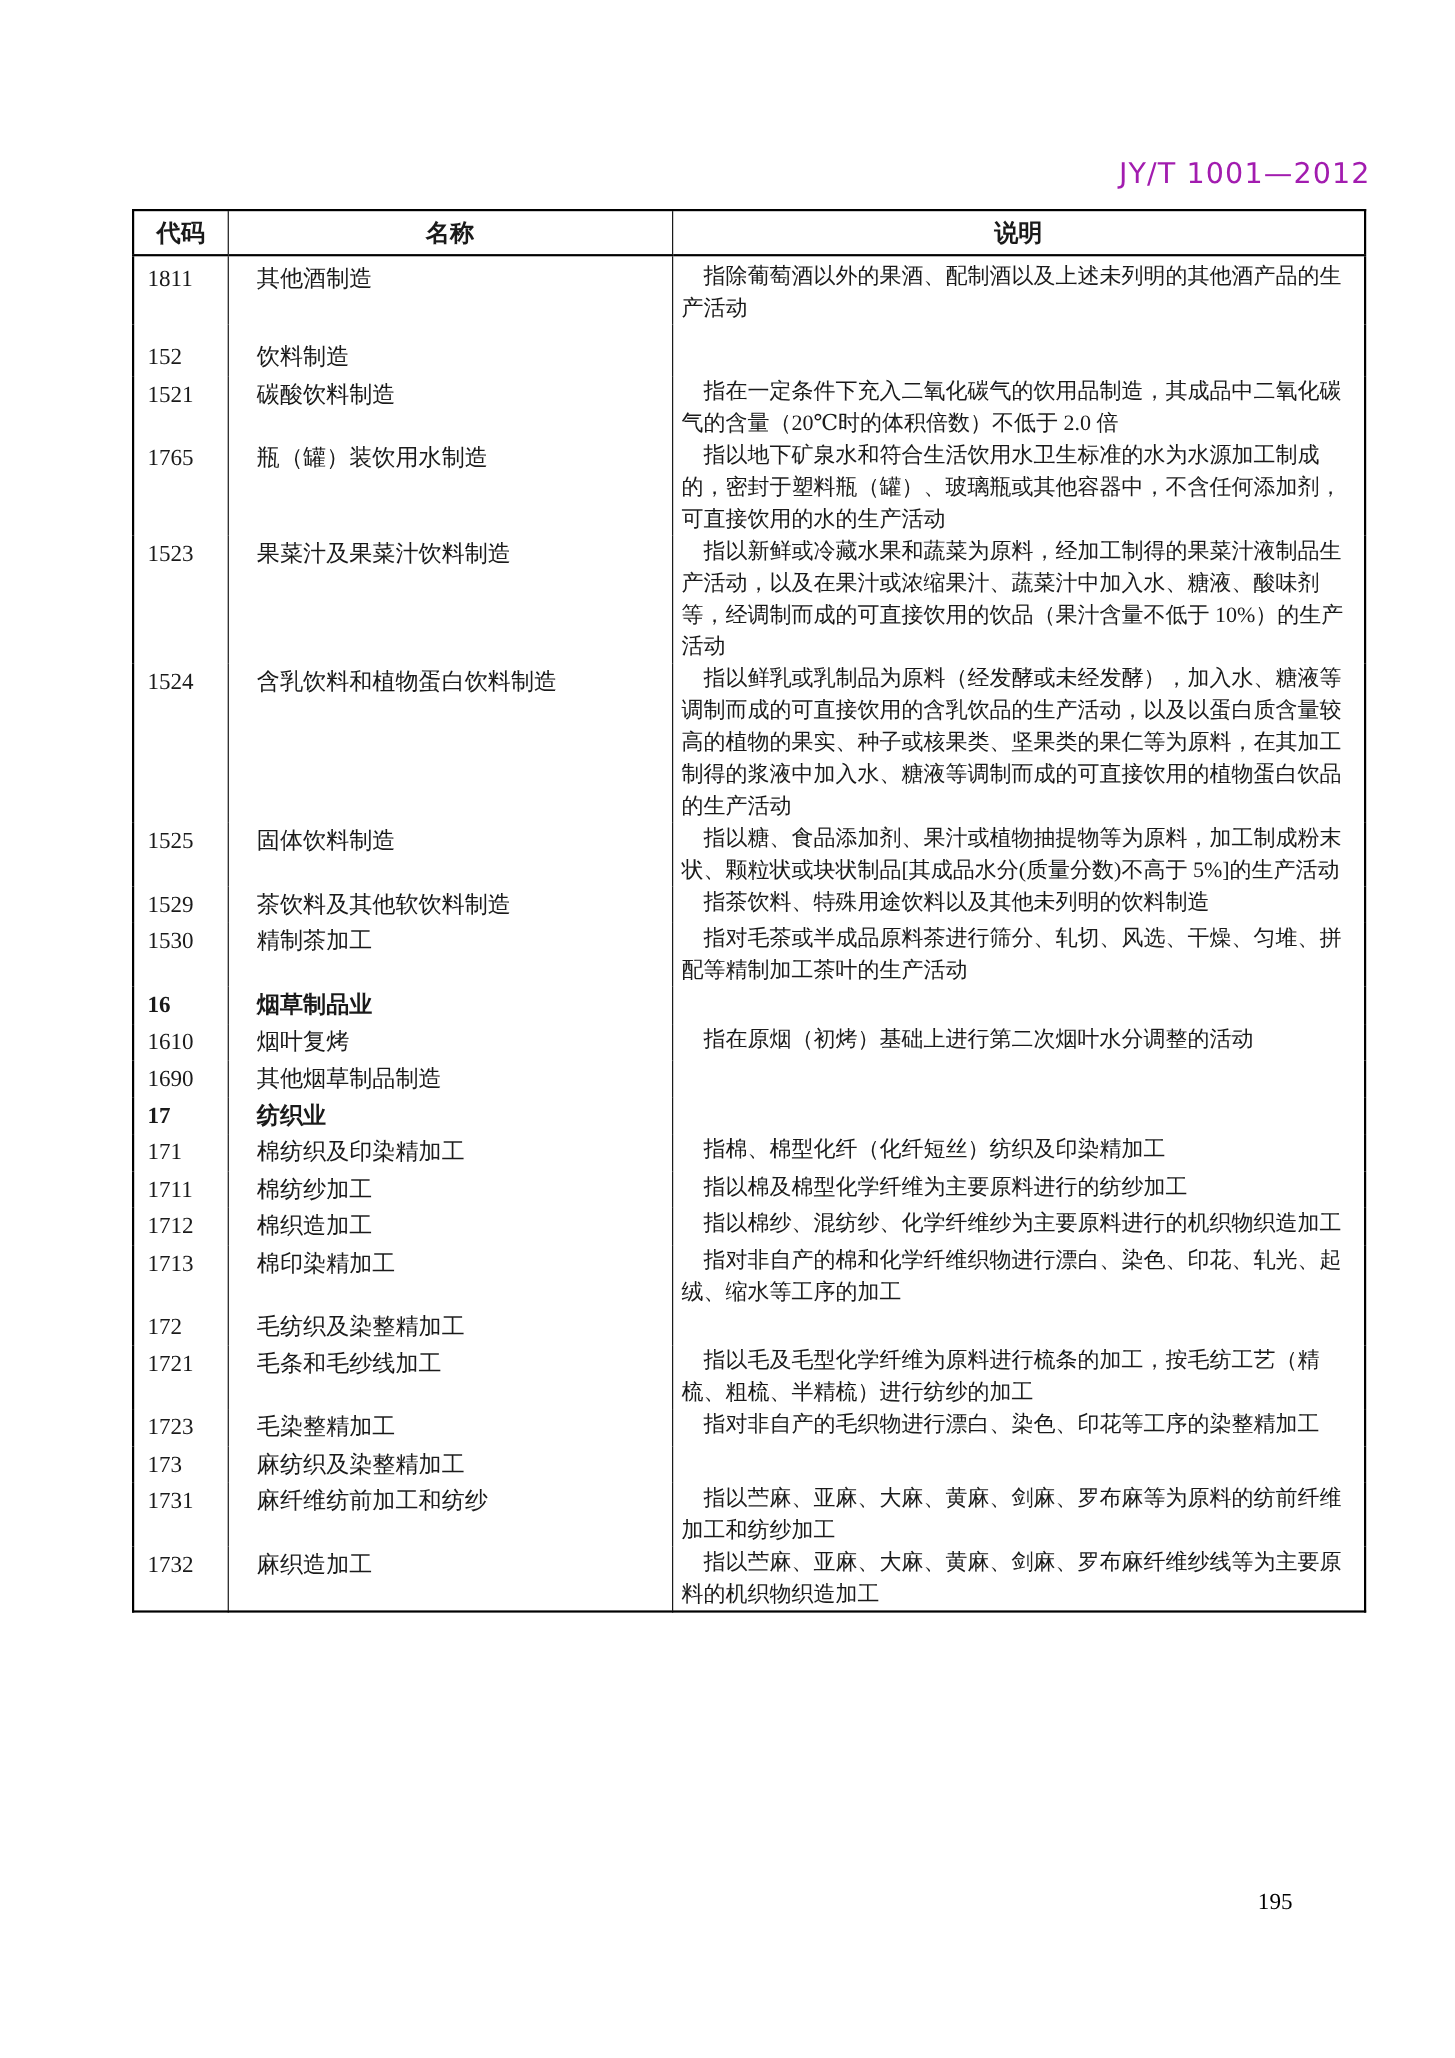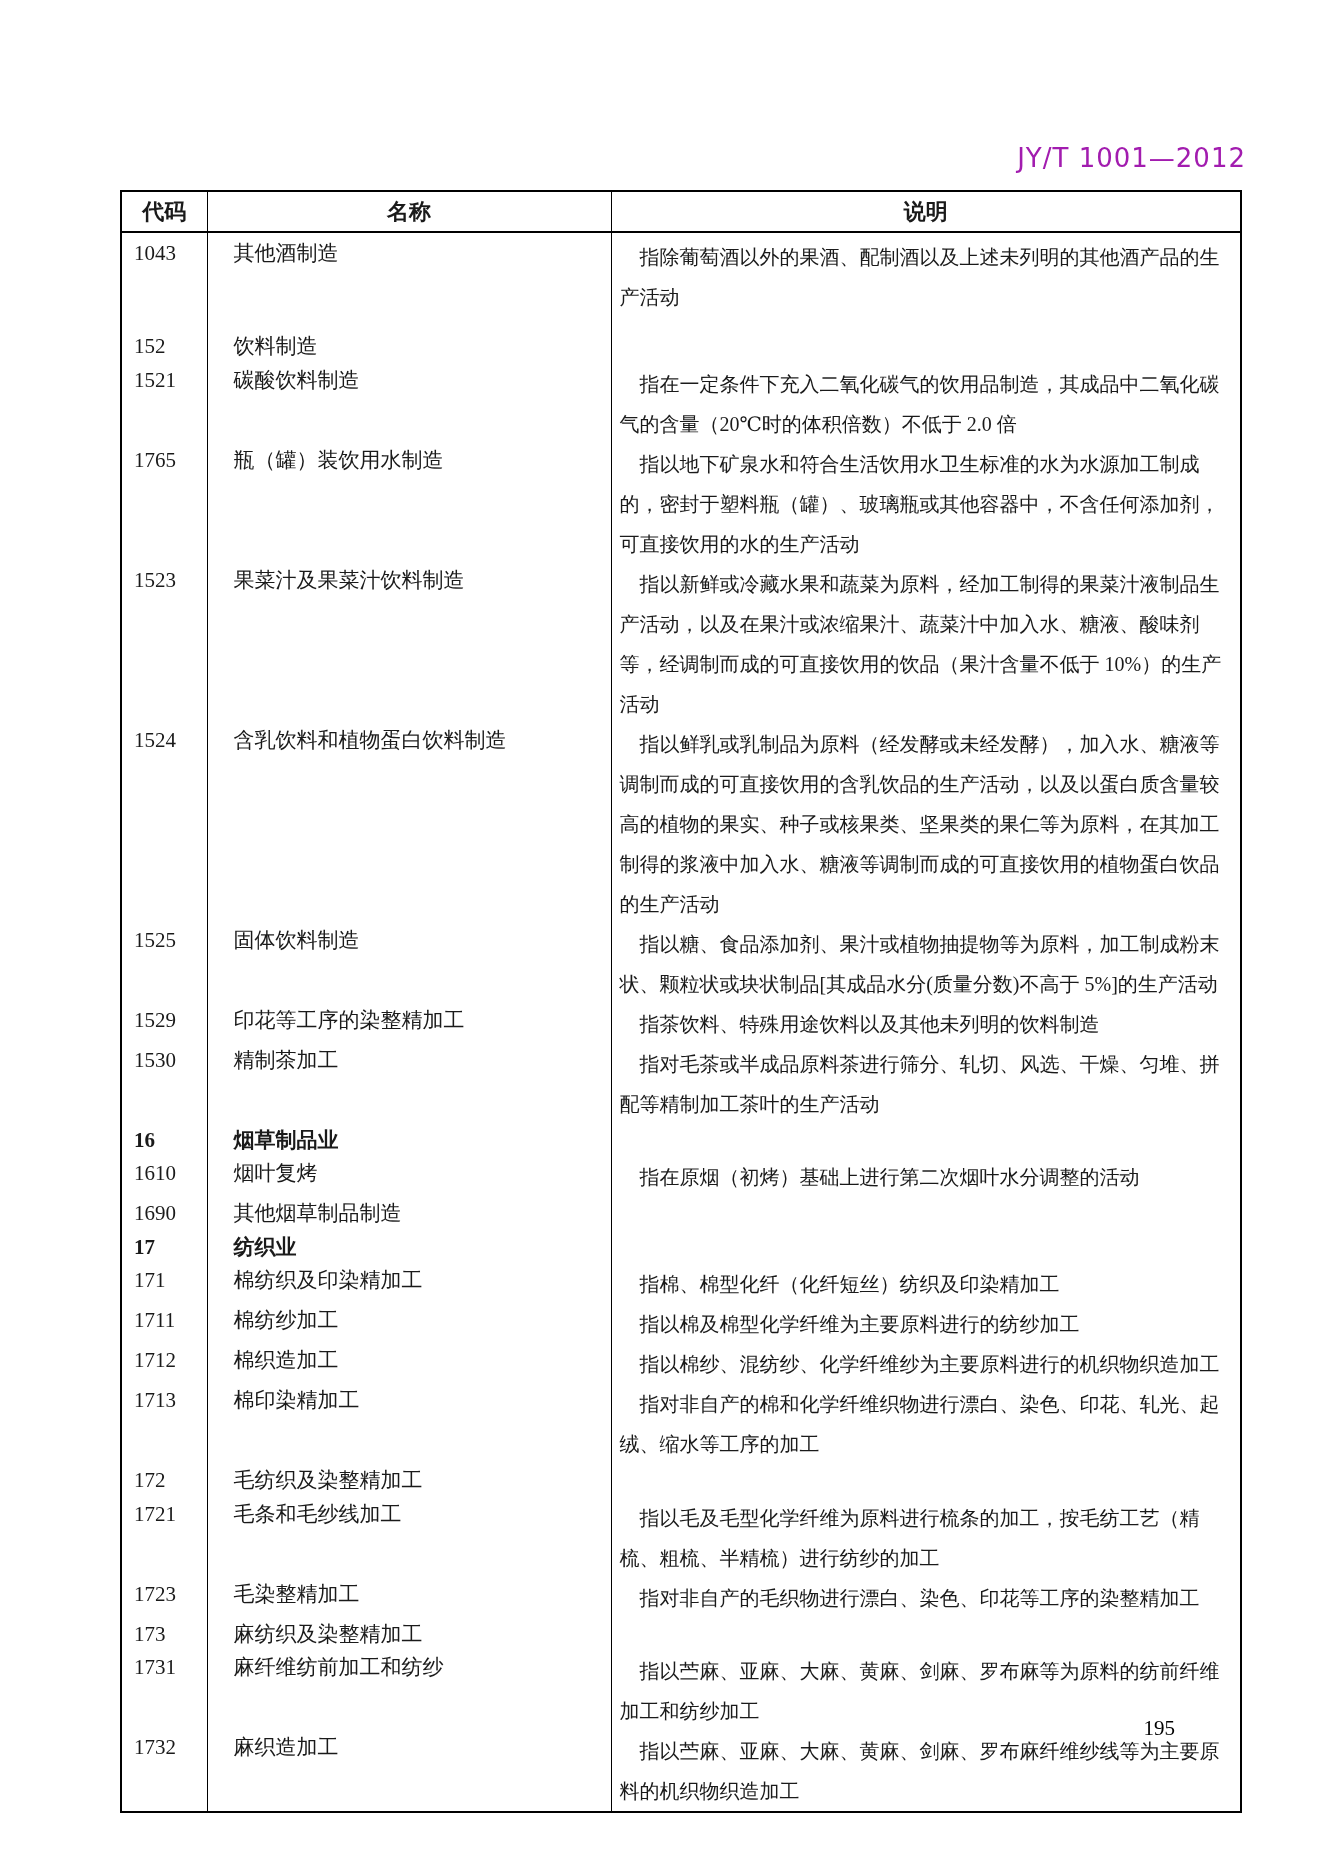--- a/index.html
+++ b/index.html
@@ -58,21 +58,21 @@
     padding: 0;
   }
   tbody tr:first-child td { padding-top: 4px; }
   tbody tr:last-child td { }
   td.code { padding-left: 12px; }
   td.name { padding-left: 26px; }
   td.desc { padding-left: 8px; padding-right: 14px; }
   td.desc p {
     margin: 0;
     font-size: 20px;
-    line-height: 40px;
+    line-height: 29px;
     text-indent: 20px;
   }
   tr.section td { font-weight: bold; }
   tr.gap td { padding-top: 13px; }
   .page-number {
     position: absolute;
     top: 1716px;
     right: 148px;
     font-size: 21px;
     color: #000000;
@@ -92,21 +92,21 @@
     </colgroup>
     <thead>
       <tr>
         <th>代码</th>
         <th>名称</th>
         <th>说明</th>
       </tr>
     </thead>
     <tbody id="table-body">
         <tr>
-    <td class="code">1043</td>
+    <td class="code">1811</td>
     <td class="name">其他酒制造</td>
     <td class="desc">
             <p>指除葡萄酒以外的果酒、配制酒以及上述未列明的其他酒产品的生产活动</p>
           </td>
   </tr>
         <tr class="gap">
     <td class="code">152</td>
     <td class="name">饮料制造</td>
     <td class="desc">
             <p></p>
@@ -142,21 +142,21 @@
   </tr>
         <tr>
     <td class="code">1525</td>
     <td class="name">固体饮料制造</td>
     <td class="desc">
             <p>指以糖、食品添加剂、果汁或植物抽提物等为原料，加工制成粉末状、颗粒状或块状制品[其成品水分(质量分数)不高于 5%]的生产活动</p>
           </td>
   </tr>
         <tr>
     <td class="code">1529</td>
-    <td class="name">印花等工序的染整精加工</td>
+    <td class="name">茶饮料及其他软饮料制造</td>
     <td class="desc">
             <p>指茶饮料、特殊用途饮料以及其他未列明的饮料制造</p>
           </td>
   </tr>
         <tr>
     <td class="code">1530</td>
     <td class="name">精制茶加工</td>
     <td class="desc">
             <p>指对毛茶或半成品原料茶进行筛分、轧切、风选、干燥、匀堆、拼配等精制加工茶叶的生产活动</p>
           </td>

